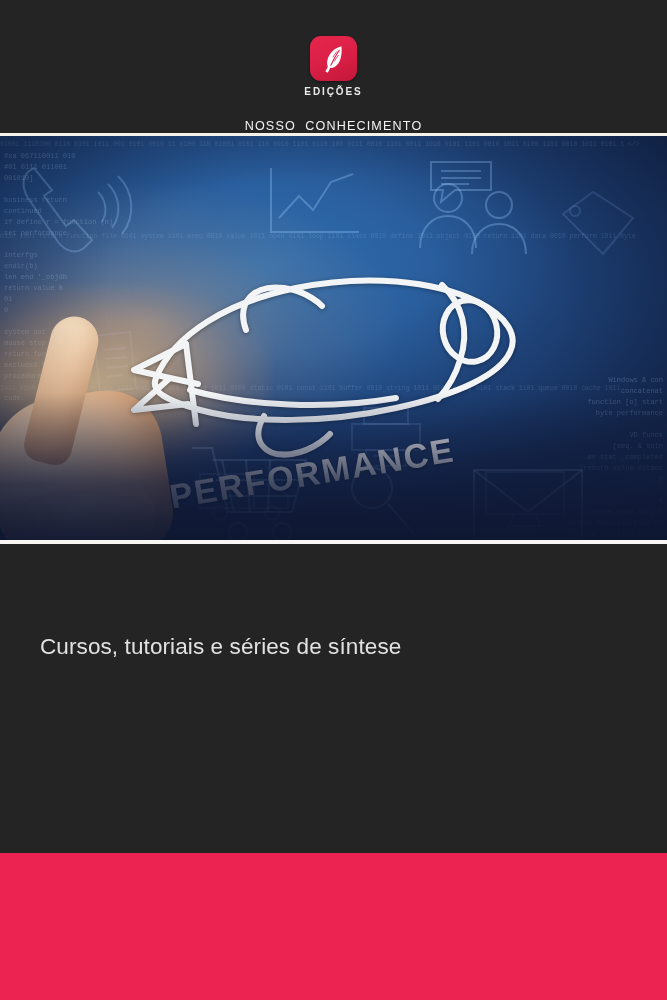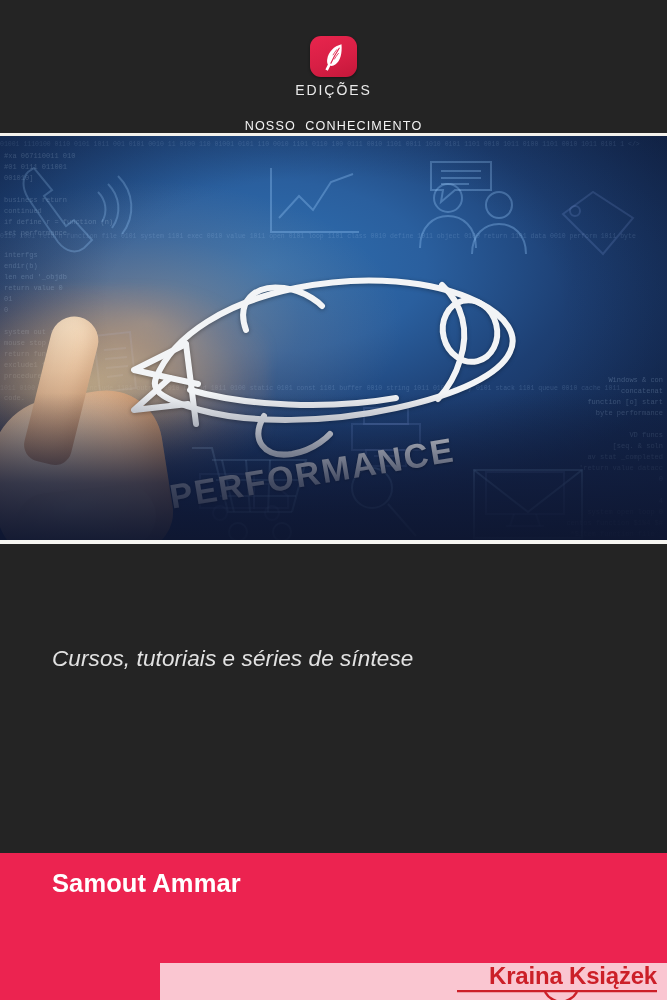--- a/index.html
+++ b/index.html
@@ -39,23 +39,23 @@
     background: linear-gradient(160deg, #e8254d 0%, #d81f45 55%, #c4173a 100%);
     display: flex;
     align-items: center;
     justify-content: center;
     box-shadow: 0 1px 3px rgba(0,0,0,0.45);
   }
   .logo-mark svg { display: block; }
   .publisher-line1 {
     margin-top: 6px;
     color: #e9e9e9;
-    font-size: 14px;
+    font-size: 10px;
     letter-spacing: 1.9px;
-    font-weight: 400;
+    font-weight: 700;
     line-height: 1;
   }
   .publisher-line2 {
     margin-top: 23px;
     color: #f3f3f3;
     font-size: 12.6px;
     letter-spacing: 1.15px;
     font-weight: 400;
     line-height: 1;
     white-space: pre;
@@ -228,25 +228,24 @@
     font-weight: 700;
     letter-spacing: -0.2px;
     line-height: 1.12;
     margin: 0;
   }
   .book-subtitle {
     position: absolute;
     left: 40px; top: 89px;
     color: #e2e2e2;
     font-size: 22.5px;
-    font-style: italic;
     font-weight: 400;
     letter-spacing: 0.1px;
     line-height: 1.2;
-    margin: 12px;
+    margin: 0;
   }
 
   
   .author-band {
     position: absolute;
     left: 0; top: 853px;
     width: 667px;
     height: 147px;
     background: #ec2350;
   }
@@ -481,28 +480,16 @@
     <div class="vignette"></div>
     <div class="bottom-fade"></div>
   </div>
   <div class="artwork-rule"></div>
 
   <div class="title-band">
     <p class="book-subtitle">Cursos, tutoriais e séries de síntese</p>
   </div>
 
   <div class="author-band">
-    <p class="author-name first">Samout Ammar</p>
   </div>
 
-  <div class="watermark">
-    <div class="watermark-inner">
-      <div class="watermark-text">Kraina Książek</div>
-      <div class="watermark-book">
-        <svg width="200" height="12" viewBox="0 0 200 12" aria-hidden="true">
-          <path d="M0 1 H200" stroke="#cc1f28" stroke-width="2.5" fill="none"></path>
-          <path d="M88 2 C92 9 100 12 104 12 C108 12 116 9 120 2" stroke="#cc1f28" stroke-width="2.5" fill="none" stroke-linejoin="round"></path>
-        </svg>
-      </div>
-    </div>
-  </div>
 
 </div>
 
 </body></html>

